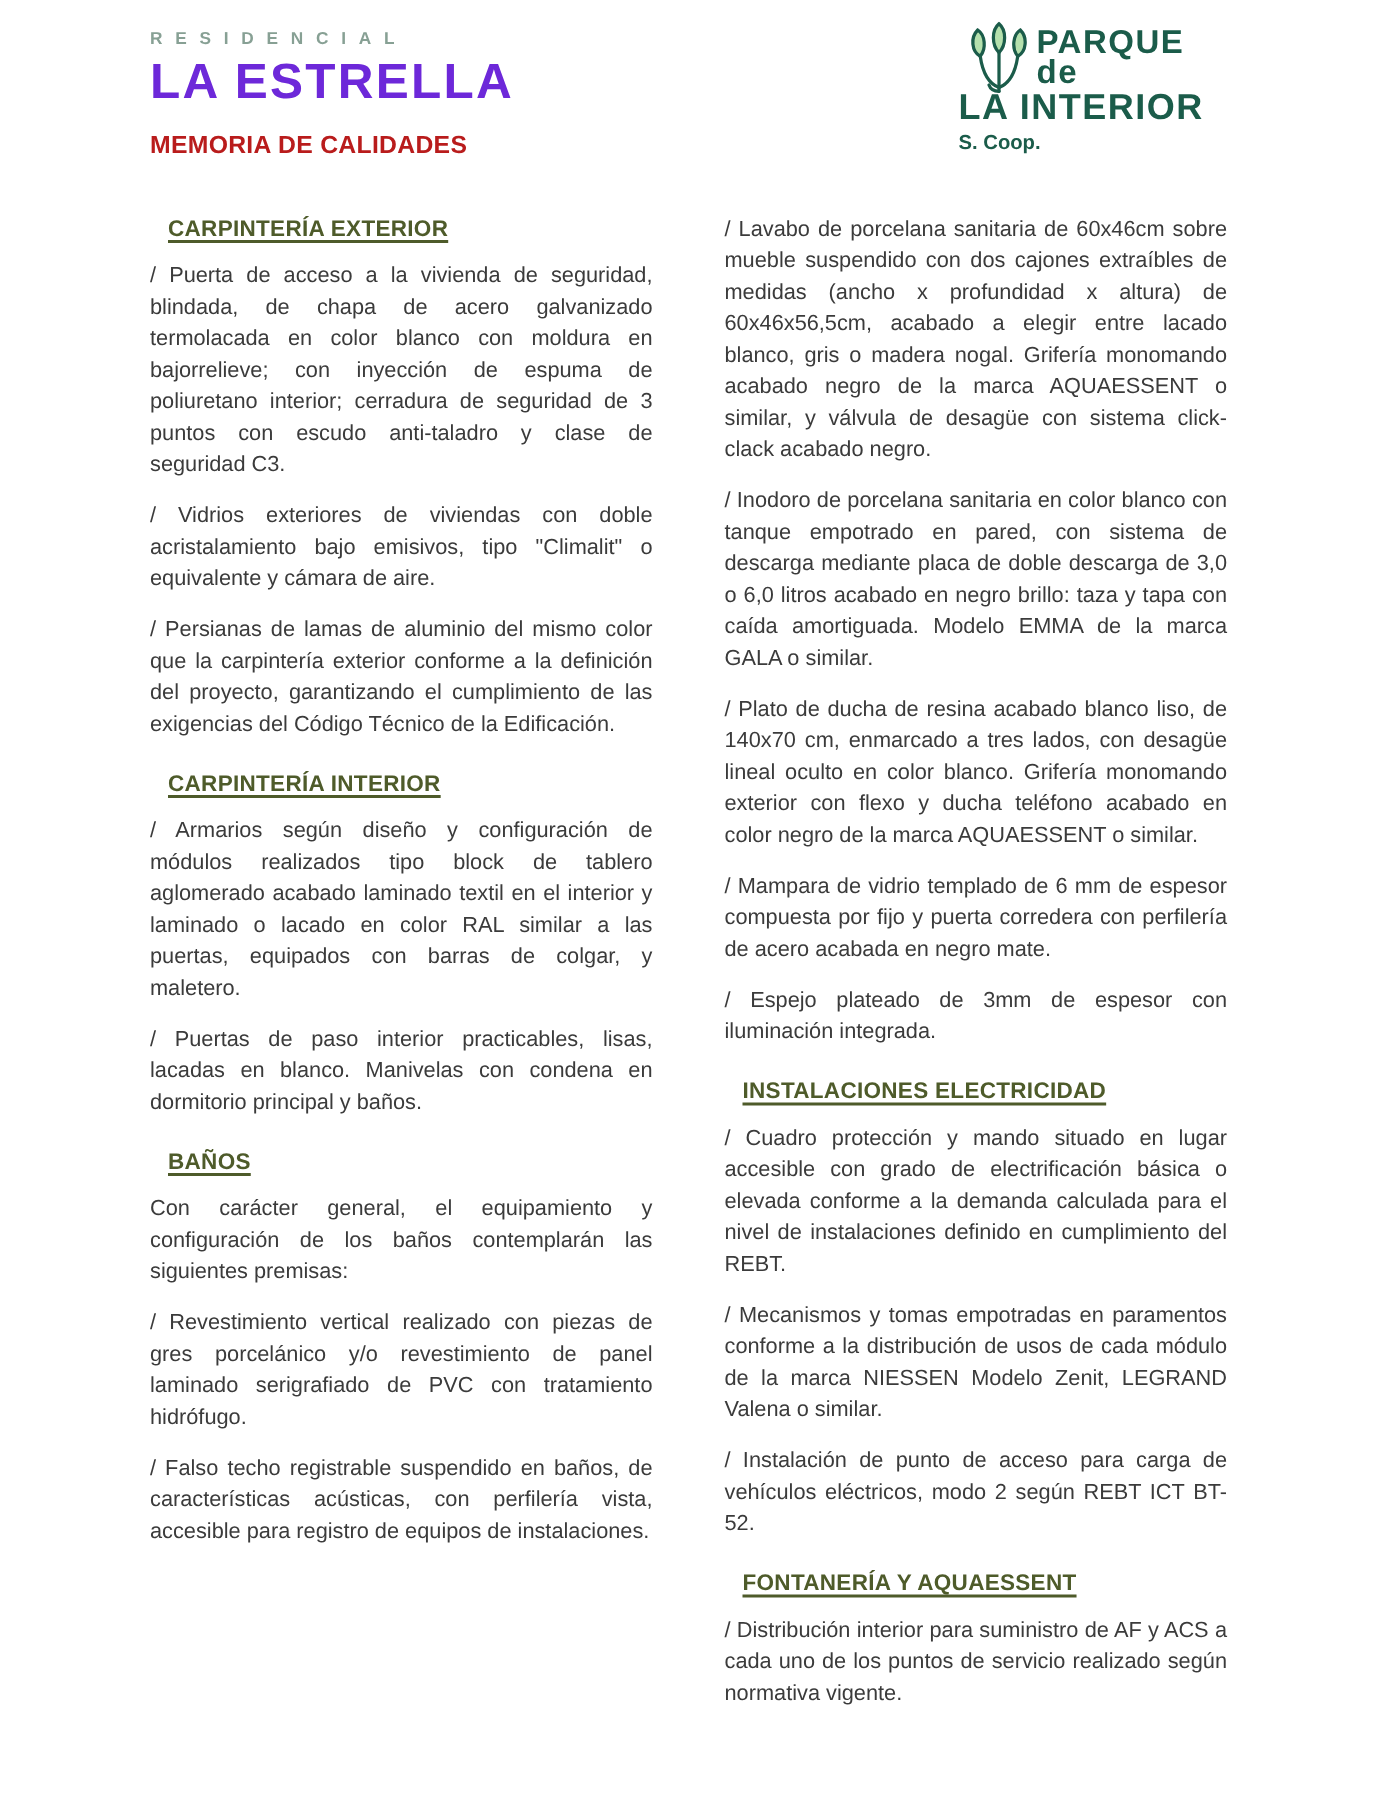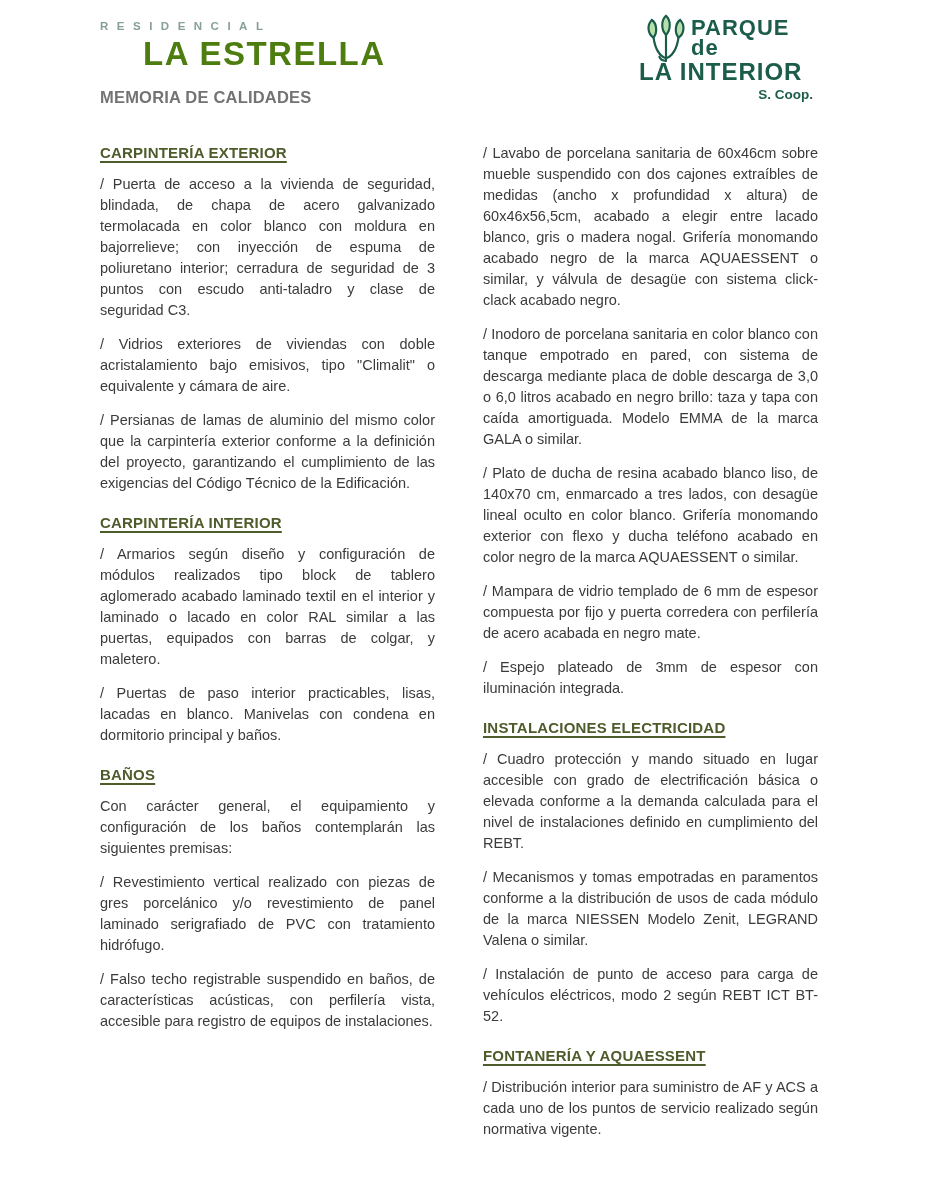--- a/index.html
+++ b/index.html
@@ -23,47 +23,46 @@
     font-size: 11.5px;
     font-weight: 700;
     letter-spacing: 8.5px;
     color: #87a094;
   }
   .brand-name {
     margin-top: 3px;
     font-size: 33px;
     font-weight: 700;
     letter-spacing: 1.5px;
-    color: #4d7c0f;
-    margin-left: 43px;
+    color: #6d28d9;
   }
   .doc-title {
     position: absolute; left: 100px; top: 88px;
     font-size: 16.5px;
     font-weight: 700;
-    color: #737373;
+    color: #b91c1c;
     letter-spacing: 0.2px;
   }
 
   .brand-right { position: absolute; right: 110px; top: 18px; width: 178px; color: #1b5c4a; }
   .chopera-row1 { padding-left: 52px; font-size: 22px; font-weight: 700; letter-spacing: 1px; line-height: 20px; }
   .chopera-row2 { font-size: 24px; font-weight: 700; letter-spacing: 1px; line-height: 26px; margin-top: 1px; }
-  .chopera-row3 { text-align: right; font-size: 13.5px; font-weight: 700; padding-right: 4px; margin-top: 2px; }
+  .chopera-row3 { font-size: 13.5px; font-weight: 700; padding-right: 4px; margin-top: 2px; }
   .trees-icon { position: absolute; left: 2px; top: -4px; }
 
   
   .columns {
     display: flex;
     gap: 48px;
     padding: 0 109px 0 100px;
   }
   .col { width: 335px; }
 
   .section h2 {
-    margin: 20px 0 13px 0;
+    margin: 20px 0 13px 12px;
     font-size: 15px;
     font-weight: 700;
     letter-spacing: 0.2px;
     color: #4e5b2a;
     text-decoration: underline;
     text-decoration-thickness: 1.5px;
     text-underline-offset: 3px;
   }
   .section:first-child h2 { margin-top: 1px; }
 

